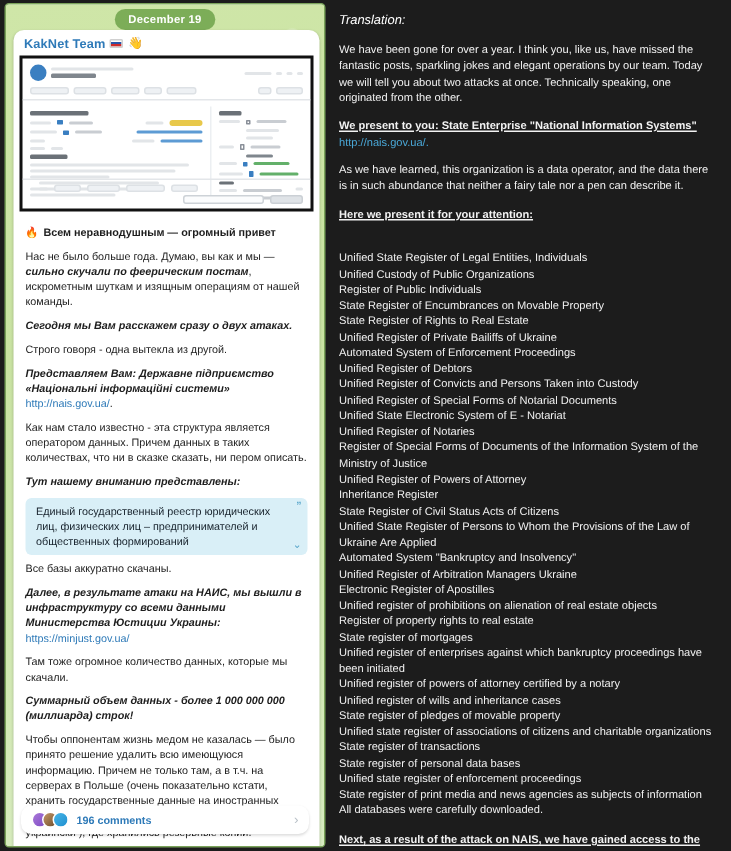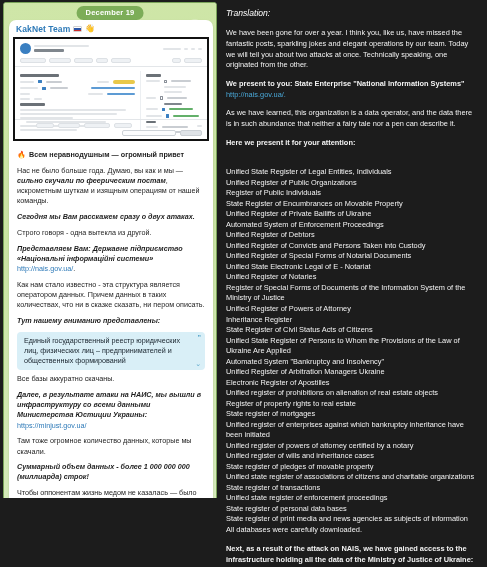--- a/index.html
+++ b/index.html
@@ -7,21 +7,21 @@
     margin: 0; padding: 0;
     width: 487px; height: 567px;
     background: #1c1c1c;
     font-family: "Liberation Sans", sans-serif;
     overflow: hidden;
   }
   #root { position: relative; width: 487px; height: 567px; display: flex; }
 
   
   .left-pane {
-    width: 220px; height: 498px;
+    width: 220px; height: 567px;
     position: relative;
     background: #1c1c1c;
     overflow: hidden;
   }
   .tg-frame {
     position: absolute;
     left: 3px; top: 2px;
     width: 214px; height: 563px;
     background: #e9f3e0;
     border: 1px solid #7aa35a;
@@ -162,21 +162,21 @@
     line-height: 1.44;
     overflow: hidden;
   }
   .tr-title {
     font-style: italic;
     font-size: 8.6px;
     margin: 0 0 9px;
     color: #ffffff;
   }
   .right-pane p { margin: 0 0 8px; }
-  .right-pane b { font-weight: bold; }
+  .right-pane b { font-weight: bold; text-decoration: underline; }
   .right-pane a { color: #4aa8d8; text-decoration: none; }
   .reg-list { margin: 0 0 9px; }
   .reg-list div { line-height: 1.42; }
   .tight { margin-bottom: 0; }
 </style>
 </head>
 <body>
 
 <div id="root">
 
@@ -378,49 +378,50 @@
       <b>We present to you: State Enterprise "National Information Systems"</b><br>
       <a href="#">http://nais.gov.ua/.</a>
     </p>
 
     <p>As we have learned, this organization is a data operator, and the data there is in such abundance that neither a fairy tale nor a pen can describe it.</p>
 
     <p class="tight"><b>Here we present it for your attention:</b></p>
 
     <div class="reg-list" style="margin-top:19px;">
       <div>Unified State Register of Legal Entities, Individuals</div>
-      <div>Unified Register of Public Organizations</div>
+      <div>Unified Custody of Public Organizations</div>
       <div>Register of Public Individuals</div>
       <div>State Register of Encumbrances on Movable Property</div>
+      <div>State Register of Rights to Real Estate</div>
       <div>Unified Register of Private Bailiffs of Ukraine</div>
       <div>Automated System of Enforcement Proceedings</div>
       <div>Unified Register of Debtors</div>
       <div>Unified Register of Convicts and Persons Taken into Custody</div>
       <div>Unified Register of Special Forms of Notarial Documents</div>
-      <div>Unified State Electronic Legal of E - Notariat</div>
+      <div>Unified State Electronic System of E - Notariat</div>
       <div>Unified Register of Notaries</div>
       <div>Register of Special Forms of Documents of the Information System of the Ministry of Justice</div>
       <div>Unified Register of Powers of Attorney</div>
       <div>Inheritance Register</div>
       <div>State Register of Civil Status Acts of Citizens</div>
       <div>Unified State Register of Persons to Whom the Provisions of the Law of Ukraine Are Applied</div>
       <div>Automated System "Bankruptcy and Insolvency"</div>
       <div>Unified Register of Arbitration Managers Ukraine</div>
       <div>Electronic Register of Apostilles</div>
       <div>Unified register of prohibitions on alienation of real estate objects</div>
       <div>Register of property rights to real estate</div>
       <div>State register of mortgages</div>
-      <div>Unified register of enterprises against which bankruptcy inheritance have been initiated</div>
+      <div>Unified register of enterprises against which bankruptcy proceedings have been initiated</div>
       <div>Unified register of powers of attorney certified by a notary</div>
       <div>Unified register of wills and inheritance cases</div>
       <div>State register of pledges of movable property</div>
       <div>Unified state register of associations of citizens and charitable organizations</div>
       <div>State register of transactions</div>
+      <div>State register of personal data bases</div>
       <div>Unified state register of enforcement proceedings</div>
-      <div>State register of personal data bases</div>
       <div>State register of print media and news agencies as subjects of information</div>
       <div>All databases were carefully downloaded.</div>
     </div>
 
     <p>
       <b>Next, as a result of the attack on NAIS, we have gained access to  the infrastructure holding all the data of the Ministry of Justice of Ukraine:</b><br>
       <a href="#">https://minjust.gov.ua/</a>
     </p>
 
   </div>

